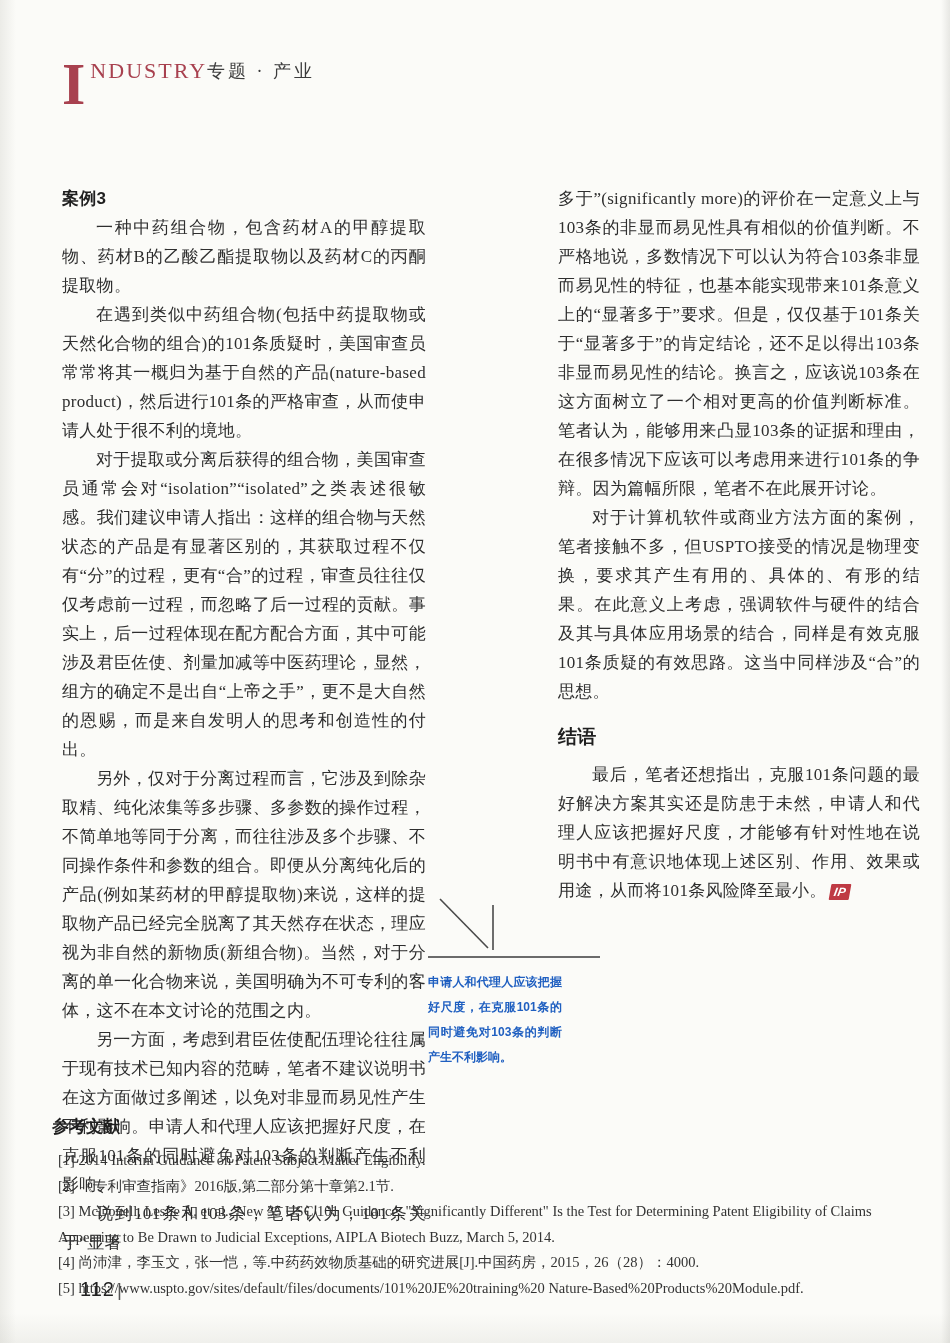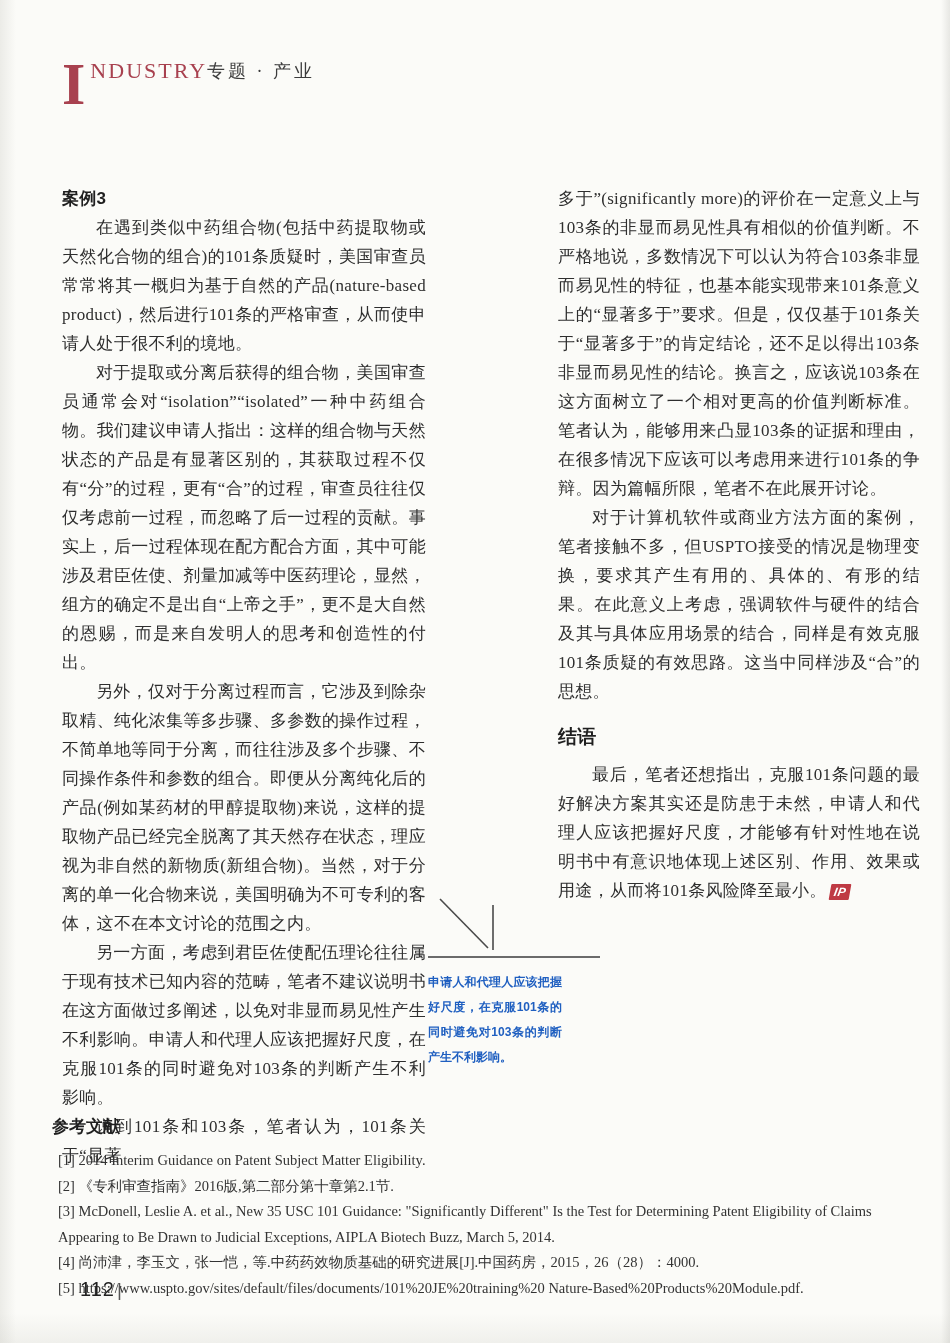--- a/index.html
+++ b/index.html
@@ -93,22 +93,23 @@
   <div class="masthead">
     <span class="cap">I</span>
     <span class="mast-right">
       <span class="mag">NDUSTRY</span>
       <span class="sec">专题 · 产业</span>
     </span>
   </div>
 
   <div class="col col1">
     <div class="case-heading">案例3</div>
+    <p class="para">一种中药组合物，包含药材A的甲醇提取物、药材B的乙酸乙酯提取物以及药材C的丙酮提取物。</p>
     <p class="para">在遇到类似中药组合物(包括中药提取物或天然化合物的组合)的101条质疑时，美国审查员常常将其一概归为基于自然的产品(nature-based product)，然后进行101条的严格审查，从而使申请人处于很不利的境地。</p>
-    <p class="para">对于提取或分离后获得的组合物，美国审查员通常会对“isolation”“isolated”一种中药组合物。我们建议申请人指出：这样的组合物与天然状态的产品是有显著区别的，其获取过程不仅有“分”的过程，更有“合”的过程，审查员往往仅仅考虑前一过程，而忽略了后一过程的贡献。事实上，后一过程体现在配方配合方面，其中可能涉及君臣佐使、剂量加减等中医药理论，显然，组方的确定不是出自“上帝之手”，更不是大自然的恩赐，而是来自发明人的思考和创造性的付出。</p>
+    <p class="para">对于提取或分离后获得的组合物，美国审查员通常会对“isolation”“isolated”之类表述很敏感。我们建议申请人指出：这样的组合物与天然状态的产品是有显著区别的，其获取过程不仅有“分”的过程，更有“合”的过程，审查员往往仅仅考虑前一过程，而忽略了后一过程的贡献。事实上，后一过程体现在配方配合方面，其中可能涉及君臣佐使、剂量加减等中医药理论，显然，组方的确定不是出自“上帝之手”，更不是大自然的恩赐，而是来自发明人的思考和创造性的付出。</p>
     <p class="para">另外，仅对于分离过程而言，它涉及到除杂取精、纯化浓集等多步骤、多参数的操作过程，不简单地等同于分离，而往往涉及多个步骤、不同操作条件和参数的组合。即便从分离纯化后的产品(例如某药材的甲醇提取物)来说，这样的提取物产品已经完全脱离了其天然存在状态，理应视为非自然的新物质(新组合物)。当然，对于分离的单一化合物来说，美国明确为不可专利的客体，这不在本文讨论的范围之内。</p>
     <p class="para">另一方面，考虑到君臣佐使配伍理论往往属于现有技术已知内容的范畴，笔者不建议说明书在这方面做过多阐述，以免对非显而易见性产生不利影响。申请人和代理人应该把握好尺度，在克服101条的同时避免对103条的判断产生不利影响。</p>
     <p class="para">说到101条和103条，笔者认为，101条关于“显著</p>
   </div>
 
   <div class="col col2">
     <p class="para no-indent">多于”(significantly more)的评价在一定意义上与103条的非显而易见性具有相似的价值判断。不严格地说，多数情况下可以认为符合103条非显而易见性的特征，也基本能实现带来101条意义上的“显著多于”要求。但是，仅仅基于101条关于“显著多于”的肯定结论，还不足以得出103条非显而易见性的结论。换言之，应该说103条在这方面树立了一个相对更高的价值判断标准。笔者认为，能够用来凸显103条的证据和理由，在很多情况下应该可以考虑用来进行101条的争辩。因为篇幅所限，笔者不在此展开讨论。</p>
     <p class="para">对于计算机软件或商业方法方面的案例，笔者接触不多，但USPTO接受的情况是物理变换，要求其产生有用的、具体的、有形的结果。在此意义上考虑，强调软件与硬件的结合及其与具体应用场景的结合，同样是有效克服101条质疑的有效思路。这当中同样涉及“合”的思想。</p>
     <div class="conclusion-heading">结语</div>
     <p class="para"><span>最后，笔者还想指出，克服101条问题的最好解决方案其实还是防患于未然，申请人和代理人应该把握好尺度，才能够有针对性地在说明书中有意识地体现上述区别、作用、效果或用途，从而将101条风险降至最小。</span><span class="ip-stamp">IP</span></p>

